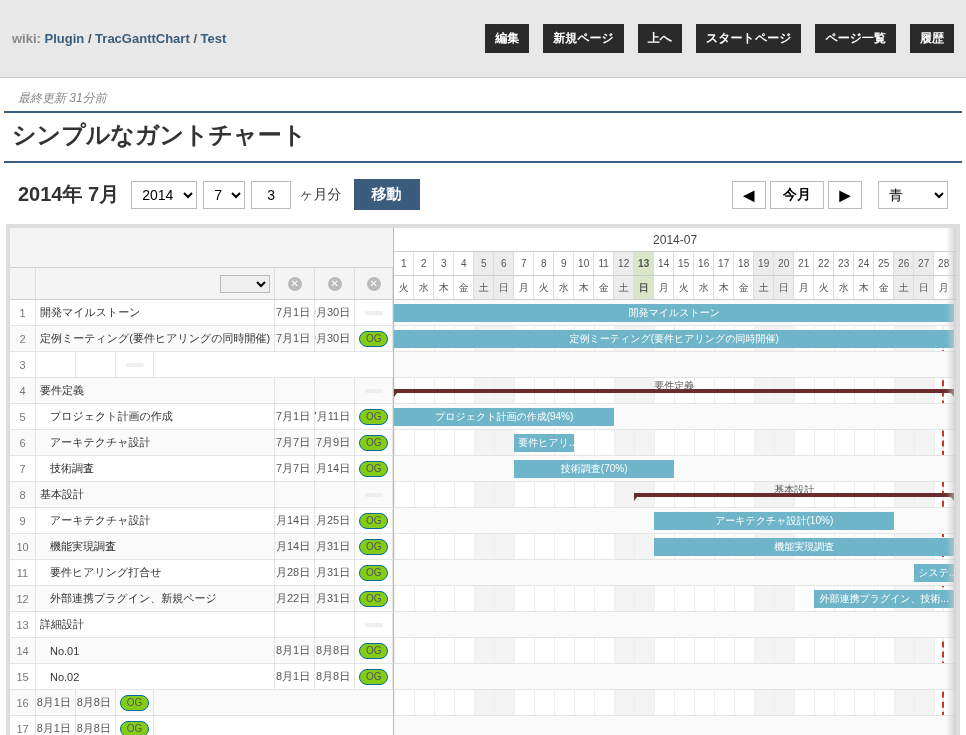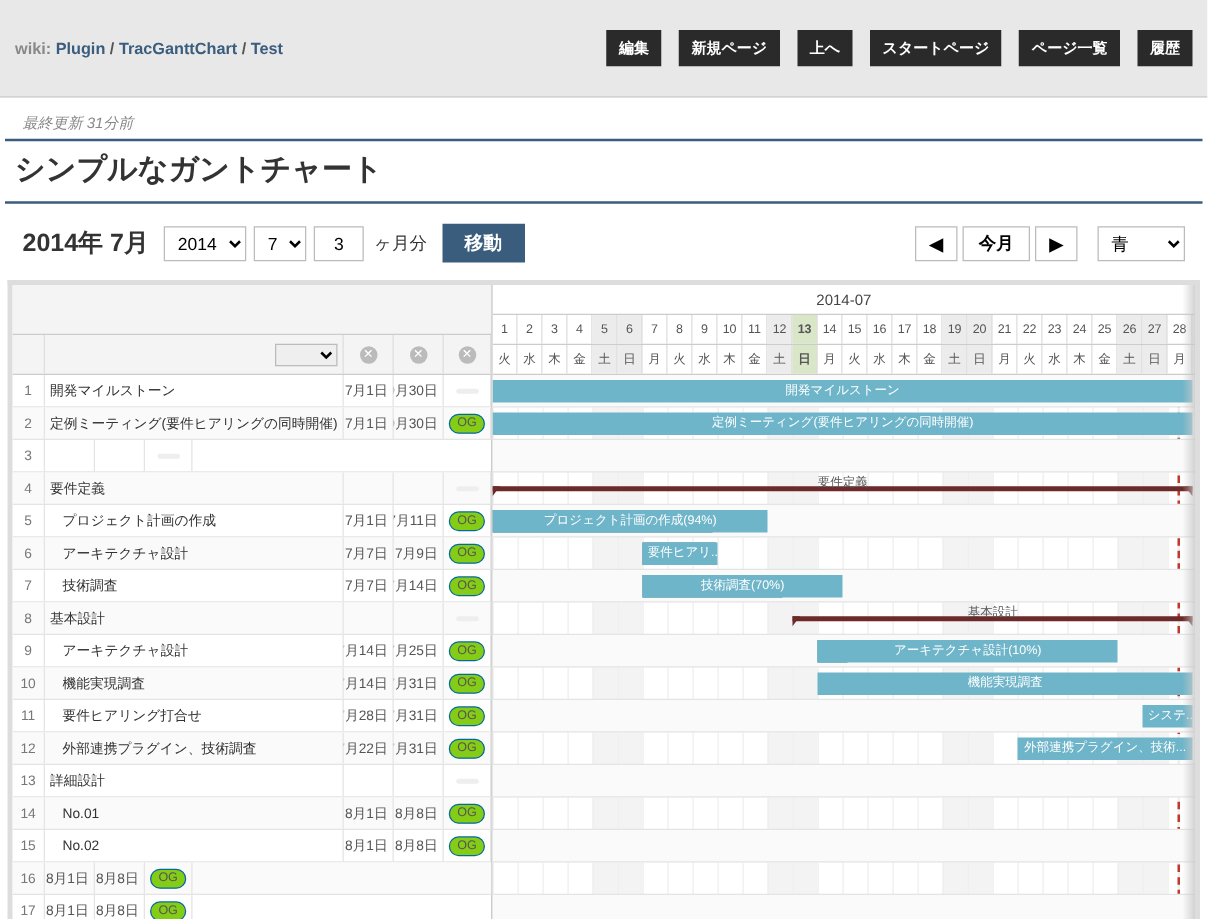--- a/index.html
+++ b/index.html
@@ -247,21 +247,21 @@
             <div class="cell num">11</div>
             <div class="cell name indent-1">要件ヒアリング打合せ</div>
             <div class="cell date">7月28日</div>
             <div class="cell date">7月31日</div>
             <div class="cell owner">
               <span class="badge-owner">OG</span>
             </div>
           </div>
           <div class="task-row">
             <div class="cell num">12</div>
-            <div class="cell name indent-1">外部連携プラグイン、技術調査</div>
+            <div class="cell name indent-1">外部連携プラグイン、新規ページ</div>
             <div class="cell date">7月22日</div>
             <div class="cell date">7月31日</div>
             <div class="cell owner">
               <span class="badge-owner">OG</span>
             </div>
           </div>
           <div class="task-row">
             <div class="cell num">13</div>
             <div class="cell name">詳細設計</div>
             <div class="cell date"></div>

